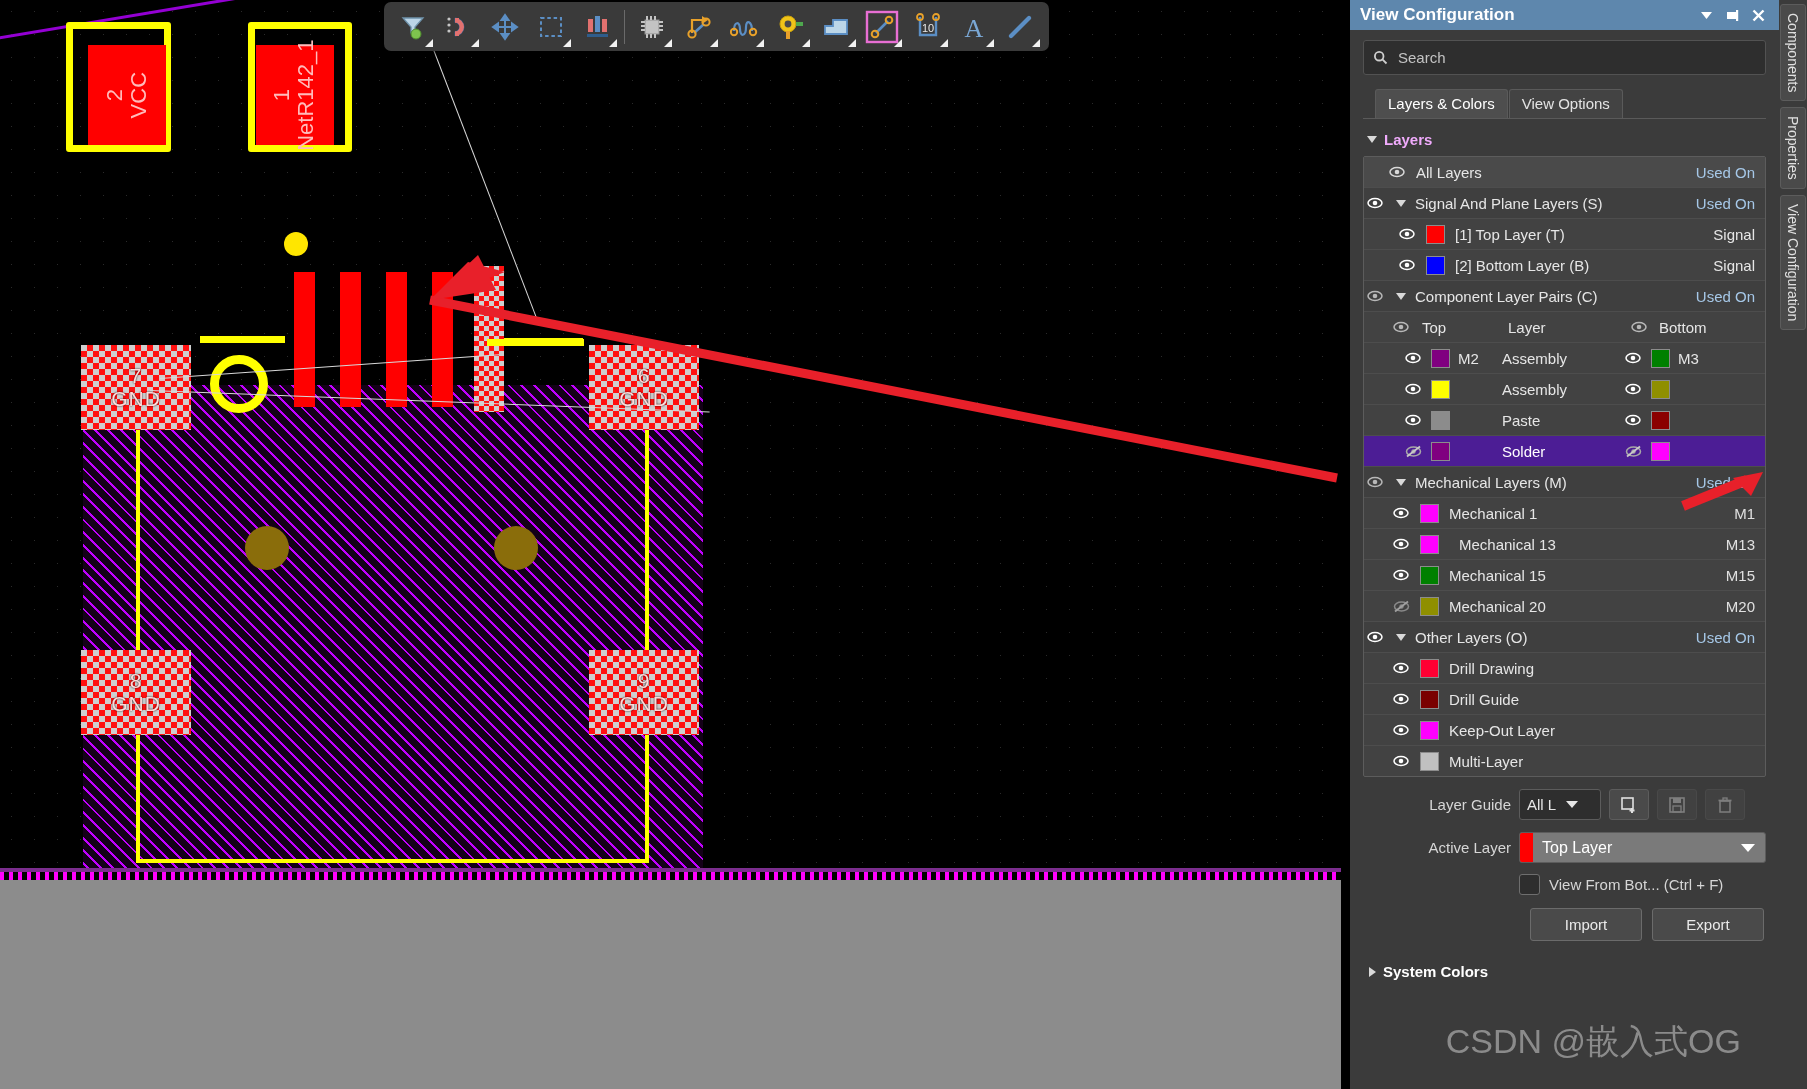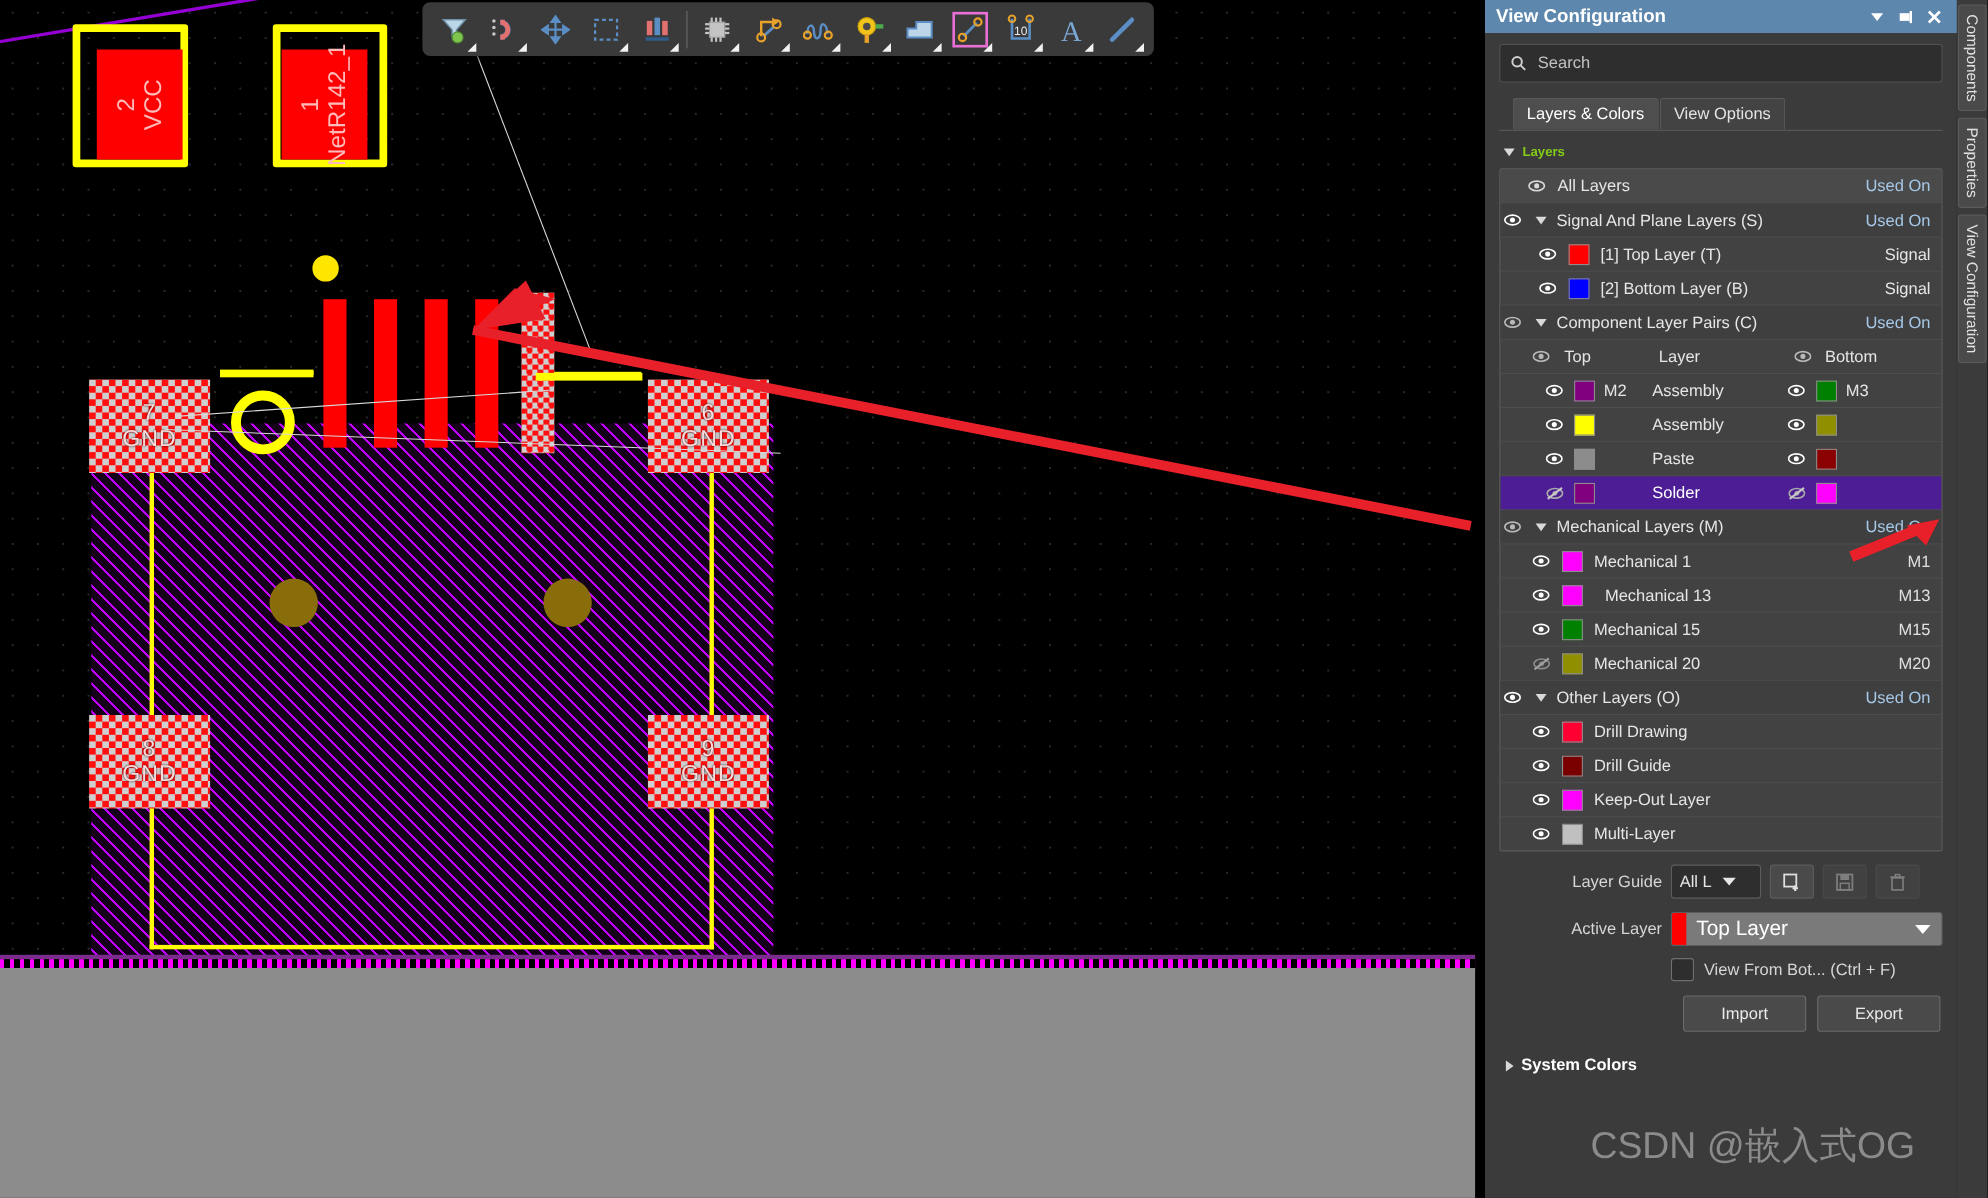--- a/index.html
+++ b/index.html
@@ -280,21 +280,21 @@
     cursor: pointer;
     margin-right: 1px;
   }
   .tab.selected {
     background: #4e4e4e;
     color: #ffffff;
   }
 
   .section-hdr {
     display: flex; align-items: center; gap: 7px;
-    color: #84cc16; font-size: 12px; font-weight: bold;
+    color: #f0abfc; font-size: 15px; font-weight: bold;
     margin: 12px 0 8px 4px;
   }
   .tri-down {
     width: 0; height: 0;
     border-left: 5px solid transparent;
     border-right: 5px solid transparent;
     border-top: 7px solid #d9d9d9;
   }
   .tri-right {
     width: 0; height: 0;
@@ -380,21 +380,21 @@
     flex: 1;
     height: 29px;
     background: #7a7a7a;
     border: 1px solid #5c5c5c;
     border-radius: 3px;
     display: flex; align-items: center;
     cursor: pointer;
     overflow: hidden;
   }
   .al-color { width: 13px; height: 100%; background: #ff0000; flex: 0 0 13px; }
-  .al-text { flex: 1; color: #ffffff; font-size: 19px; padding-left: 9px; }
+  .al-text { flex: 1; color: #ffffff; font-size: 16px; padding-left: 9px; }
   .al-caret {
     width: 0; height: 0;
     border-left: 7px solid transparent;
     border-right: 7px solid transparent;
     border-top: 8px solid #ffffff;
     margin-right: 10px;
   }
   .chk-row {
     display: flex; align-items: center; gap: 9px;
     margin-top: 11px; padding-left: 156px;

